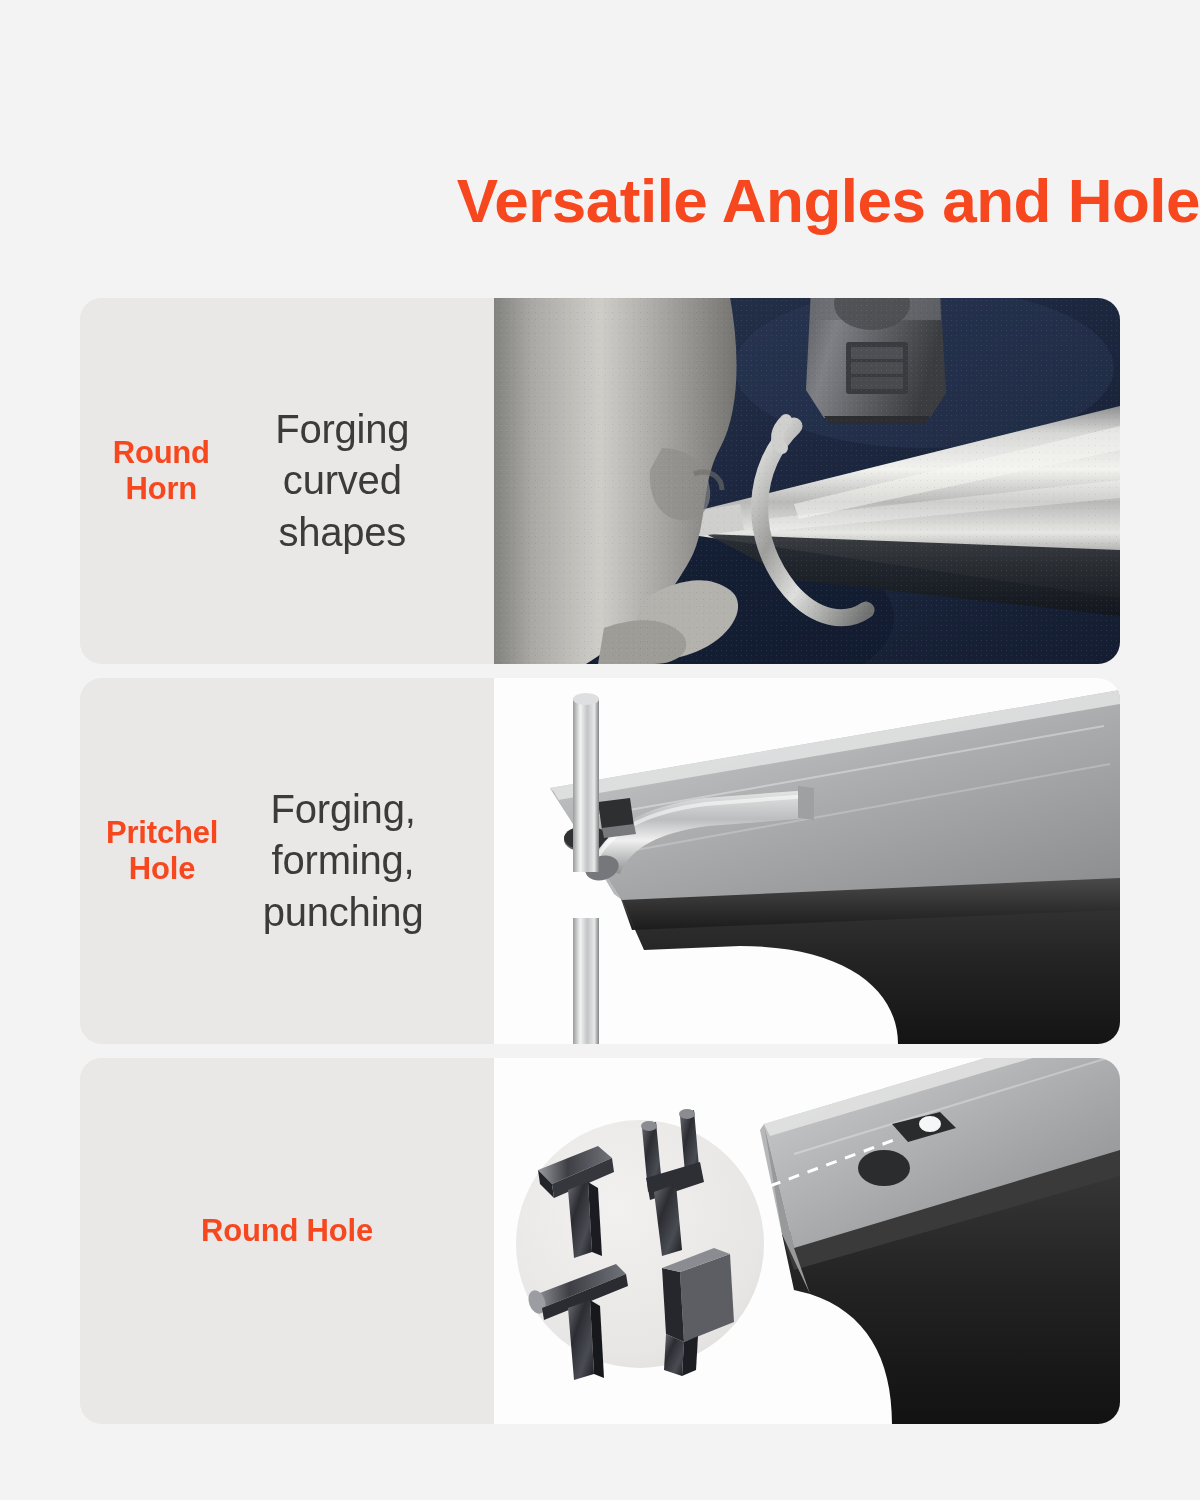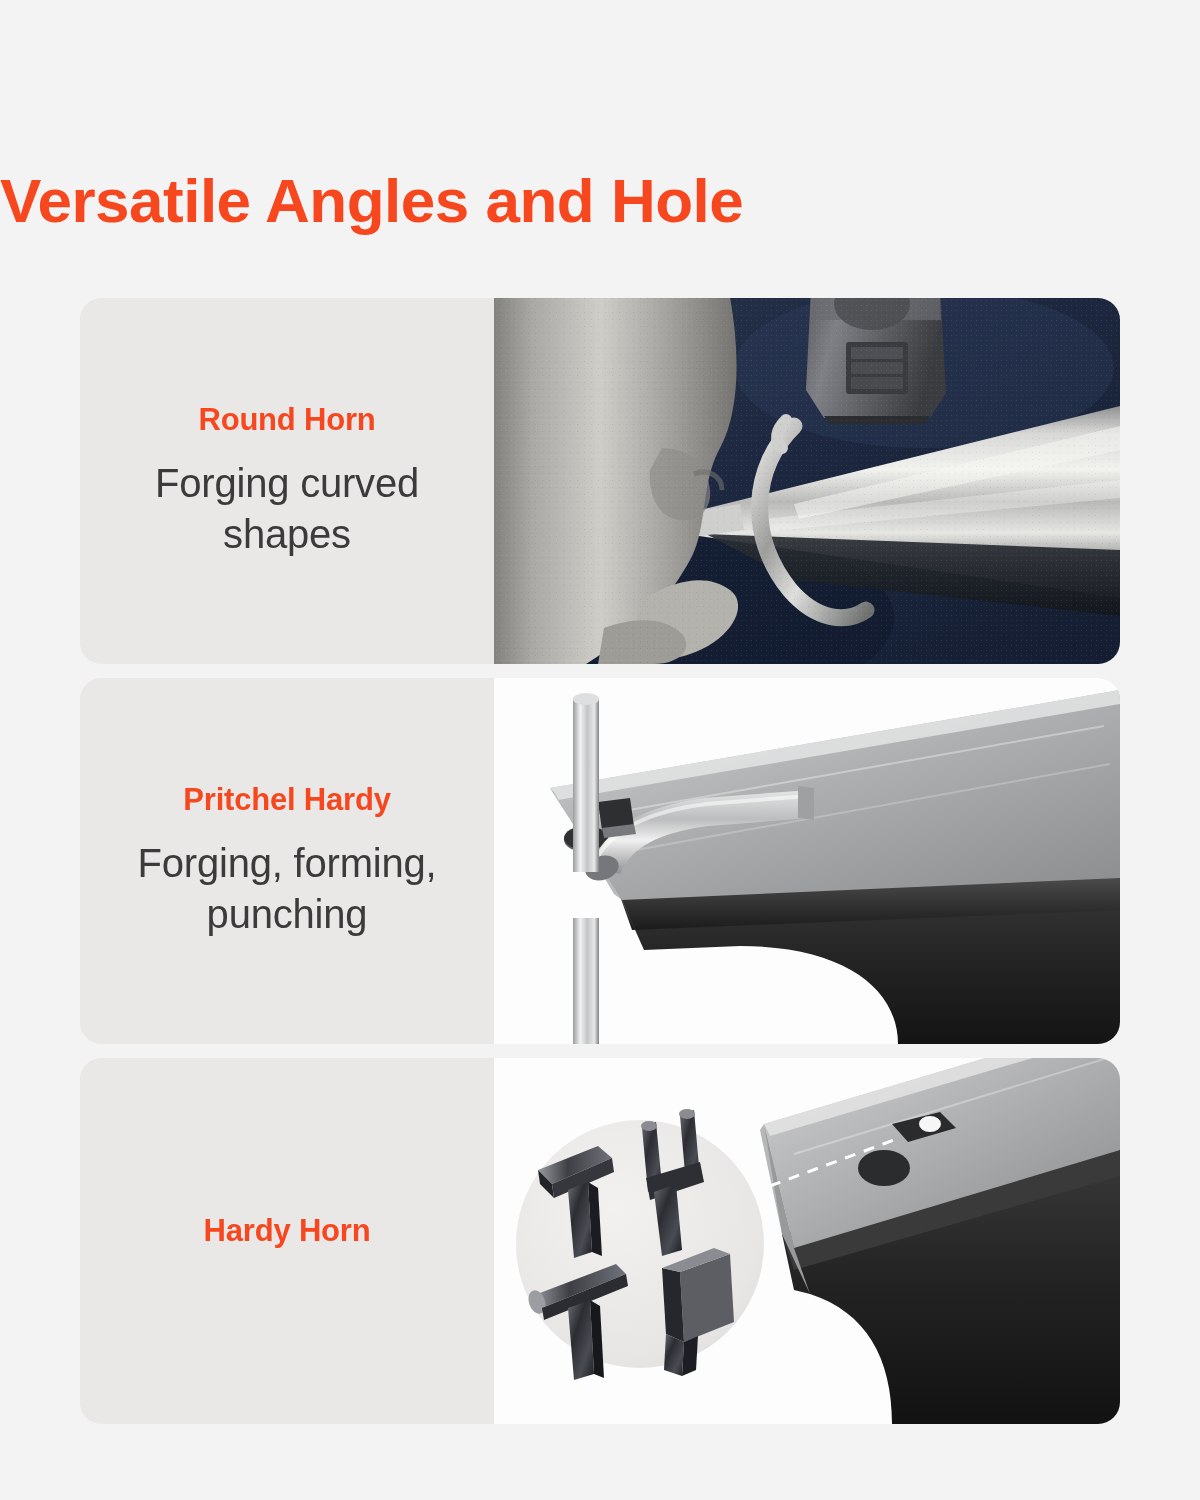--- a/index.html
+++ b/index.html
@@ -12,21 +12,21 @@
     overflow: hidden;
     position: relative;
   }
 
   
   .page-title {
     position: absolute;
     top: 168px;
     left: 0;
     width: 1200px;
-    text-align: left;
+    text-align: right;
     font-size: 62px;
     font-weight: 900;
     letter-spacing: -0.5px;
     color: #f7471f;
     line-height: 1.06;
   }
 
   
   .card {
     position: absolute;
@@ -40,21 +40,21 @@
   }
   #card-0 { top: 298px; }
   #card-1 { top: 678px; }
   #card-2 { top: 1058px; }
 
   .card-text {
     width: 414px;
     flex: 0 0 414px;
     background: #eae8e7;
     display: flex;
-    flex-direction: column;
+    flex-direction: row;
     align-items: center;
     justify-content: center;
     padding: 0 26px;
     text-align: center;
   }
   .card-heading {
     font-size: 31px;
     font-weight: 800;
     color: #f7471f;
     letter-spacing: -0.2px;
@@ -184,21 +184,21 @@
       </g>
       <rect class="grain-rect" x="0" y="0" width="626" height="366" fill="transparent"></rect>
     </svg>
     <div class="grain"></div>
   </div>
 </div>
 
 <div class="card" id="card-1">
 
   <div class="card-text">
-    <div class="card-heading">Pritchel Hardy</div>
+    <div class="card-heading">Pritchel Hole</div>
     <div class="card-desc">Forging, forming, punching</div>
   </div>
 
   <div class="card-media">
     <svg class="media-svg" viewBox="0 0 626 366" preserveAspectRatio="xMidYMid slice">
       <defs>
         <linearGradient id="faceGrad" x1="0.1" y1="0" x2="0.9" y2="1">
           <stop offset="0" stop-color="#cfd0d1"></stop>
           <stop offset=".45" stop-color="#aeafb0"></stop>
           <stop offset="1" stop-color="#8d8e90"></stop>
@@ -266,21 +266,21 @@
         <rect x="79" y="20" width="26" height="174" fill="url(#rodGrad)"></rect>
         <ellipse cx="92" cy="21" rx="13" ry="6" fill="#dedfe0"></ellipse>
       </g>
     </svg>
   </div>
 </div>
 
 <div class="card" id="card-2">
 
   <div class="card-text">
-    <div class="card-heading">Hardy Horn</div>
+    <div class="card-heading">Round Hole</div>
   </div>
 
   <div class="card-media">
     <svg class="media-svg" viewBox="0 0 626 366" preserveAspectRatio="xMidYMid slice">
       <defs>
         <linearGradient id="faceGrad3" x1="0.1" y1="0" x2="0.9" y2="1">
           <stop offset="0" stop-color="#d2d3d4"></stop>
           <stop offset=".5" stop-color="#afb0b1"></stop>
           <stop offset="1" stop-color="#8b8c8e"></stop>
         </linearGradient>

